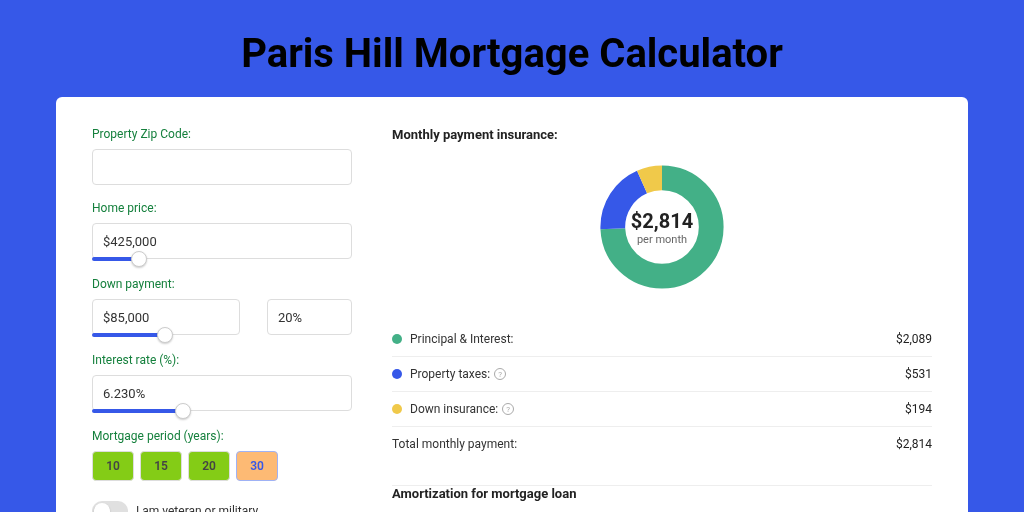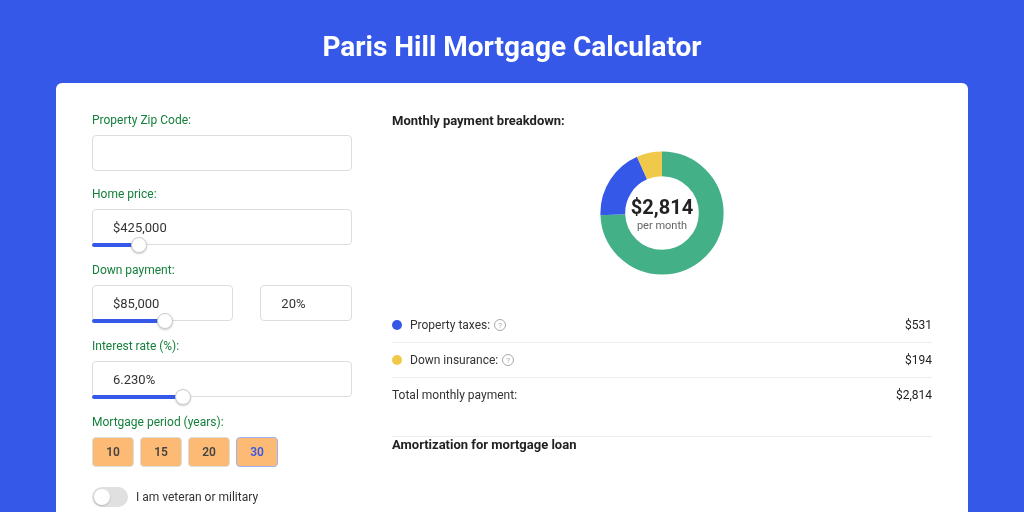--- a/index.html
+++ b/index.html
@@ -1,35 +1,35 @@
 <!DOCTYPE html>
 <html><head>
 <meta charset="utf-8">
 <style>
 *{box-sizing:border-box;margin:0;padding:0;font-family:-apple-system,BlinkMacSystemFont,"Segoe UI",Roboto,Helvetica,Arial,sans-serif;}
 body{background:#3658e8;width:1024px;height:512px;overflow:hidden;}
 .hero{padding:30px 0 20px;text-align:center;}
-.hero h1{color:#ffffff;font-size:28px;font-weight:700;}
+.hero h1{color:#000000;font-size:40px;font-weight:700;}
 .card-wrap{padding:0 56px;}
 .card{background:#fff;border-radius:6px 6px 0 0;padding:30px 36px;display:flex;gap:40px;min-height:420px;}
 .left{width:260px;flex-shrink:0;}
 .right{flex:1;}
 .field{margin-bottom:16px;}
 .label{font-size:12px;color:#15803d;margin-bottom:8px;display:block;}
-.input{width:100%;height:36px;border:1px solid #ddd;border-radius:4px;padding:0 20px;font-size:13px;color:#333;}
+.input{width:100%;height:36px;border:1px solid #ddd;border-radius:4px;padding:0 10px;font-size:13px;color:#333;}
 .slider-track{height:4px;background:#3658e8;position:relative;margin-top:-2px;border-radius:2px;}
 .slider-track.short{width:18%;}
 .slider-track.s2{width:28%;}
 .slider-track.s3{width:35%;}
 .slider-thumb{width:16px;height:16px;background:#fff;border:1px solid #ccc;border-radius:50%;position:absolute;top:-6px;box-shadow:0 1px 2px rgba(0,0,0,0.2);}
 .dbl{display:flex;gap:27px;justify-content:space-between;}
 .dbl .input:first-child{flex:2;}
 .dbl .input:last-child{flex:1;}
 .periods{display:flex;gap:6px;}
-.period-btn{width:42px;height:30px;border:1px solid #ddd;border-radius:4px;background:#fdba74;font-size:12px;font-weight:600;color:#444;display:flex;align-items:center;justify-content:center;cursor:pointer;}
+.period-btn{width:42px;height:30px;border:1px solid #ddd;border-radius:4px;background:#84cc16;font-size:12px;font-weight:600;color:#444;display:flex;align-items:center;justify-content:center;cursor:pointer;}
 .period-btn.active{background:#fdba74;border-color:#9fb2f5;color:#3658e8;}
 .toggle{display:flex;align-items:center;gap:8px;margin-top:20px;}
 .toggle-switch{width:36px;height:20px;background:#e0e0e0;border-radius:10px;position:relative;}
 .toggle-knob{width:16px;height:16px;background:#fff;border-radius:50%;position:absolute;top:2px;left:2px;box-shadow:0 1px 2px rgba(0,0,0,0.2);}
 .toggle-label{font-size:12px;color:#333;}
 .breakdown-title{font-size:13px;font-weight:700;color:#222;margin-bottom:20px;}
 .donut-wrap{display:flex;justify-content:center;margin-bottom:30px;}
 .donut{position:relative;width:130px;height:130px;}
 .donut svg{transform:rotate(-90deg);}
 .donut-center{position:absolute;inset:0;display:flex;flex-direction:column;align-items:center;justify-content:center;}
@@ -102,37 +102,44 @@
       <div class="toggle">
         <div class="toggle-switch">
             <div class="toggle-knob"></div>
           </div>
         <span class="toggle-label">I am veteran or military</span>
       </div>
 
     </div>
 
     <div class="right">
-      <div class="breakdown-title">Monthly payment breakdown:</div>
+      <div class="breakdown-title">Monthly payment insurance:</div>
 
       <div class="donut-wrap">
         <div class="donut">
           <svg width="130" height="130" viewBox="0 0 42 42">
             <circle cx="21" cy="21" r="15.9" fill="none" stroke="#43b087" stroke-width="8" stroke-dasharray="74.2 25.8" stroke-dashoffset="0"></circle>
             <circle cx="21" cy="21" r="15.9" fill="none" stroke="#3658e8" stroke-width="8" stroke-dasharray="18.9 81.1" stroke-dashoffset="-74.2"></circle>
             <circle cx="21" cy="21" r="15.9" fill="none" stroke="#f0c94a" stroke-width="8" stroke-dasharray="6.9 93.1" stroke-dashoffset="-93.1"></circle>
           </svg>
           <div class="donut-center">
             <div class="donut-val">$2,814</div>
             <div class="donut-sub">per month</div>
           </div>
         </div>
       </div>
 
       <div class="rows">
+        <div class="row">
+          <span class="dot" style="background:#43b087"></span>
+          <span class="row-label">
+              <span>Principal &amp; Interest:</span>
+            </span>
+          <span class="row-val">$2,089</span>
+        </div>
         <div class="row">
           <span class="dot" style="background:#3658e8"></span>
           <span class="row-label">
               <span>Property taxes:</span> 
               <span class="info-icon">?</span>
             </span>
           <span class="row-val">$531</span>
         </div>
         <div class="row">
           <span class="dot" style="background:#f0c94a"></span>

